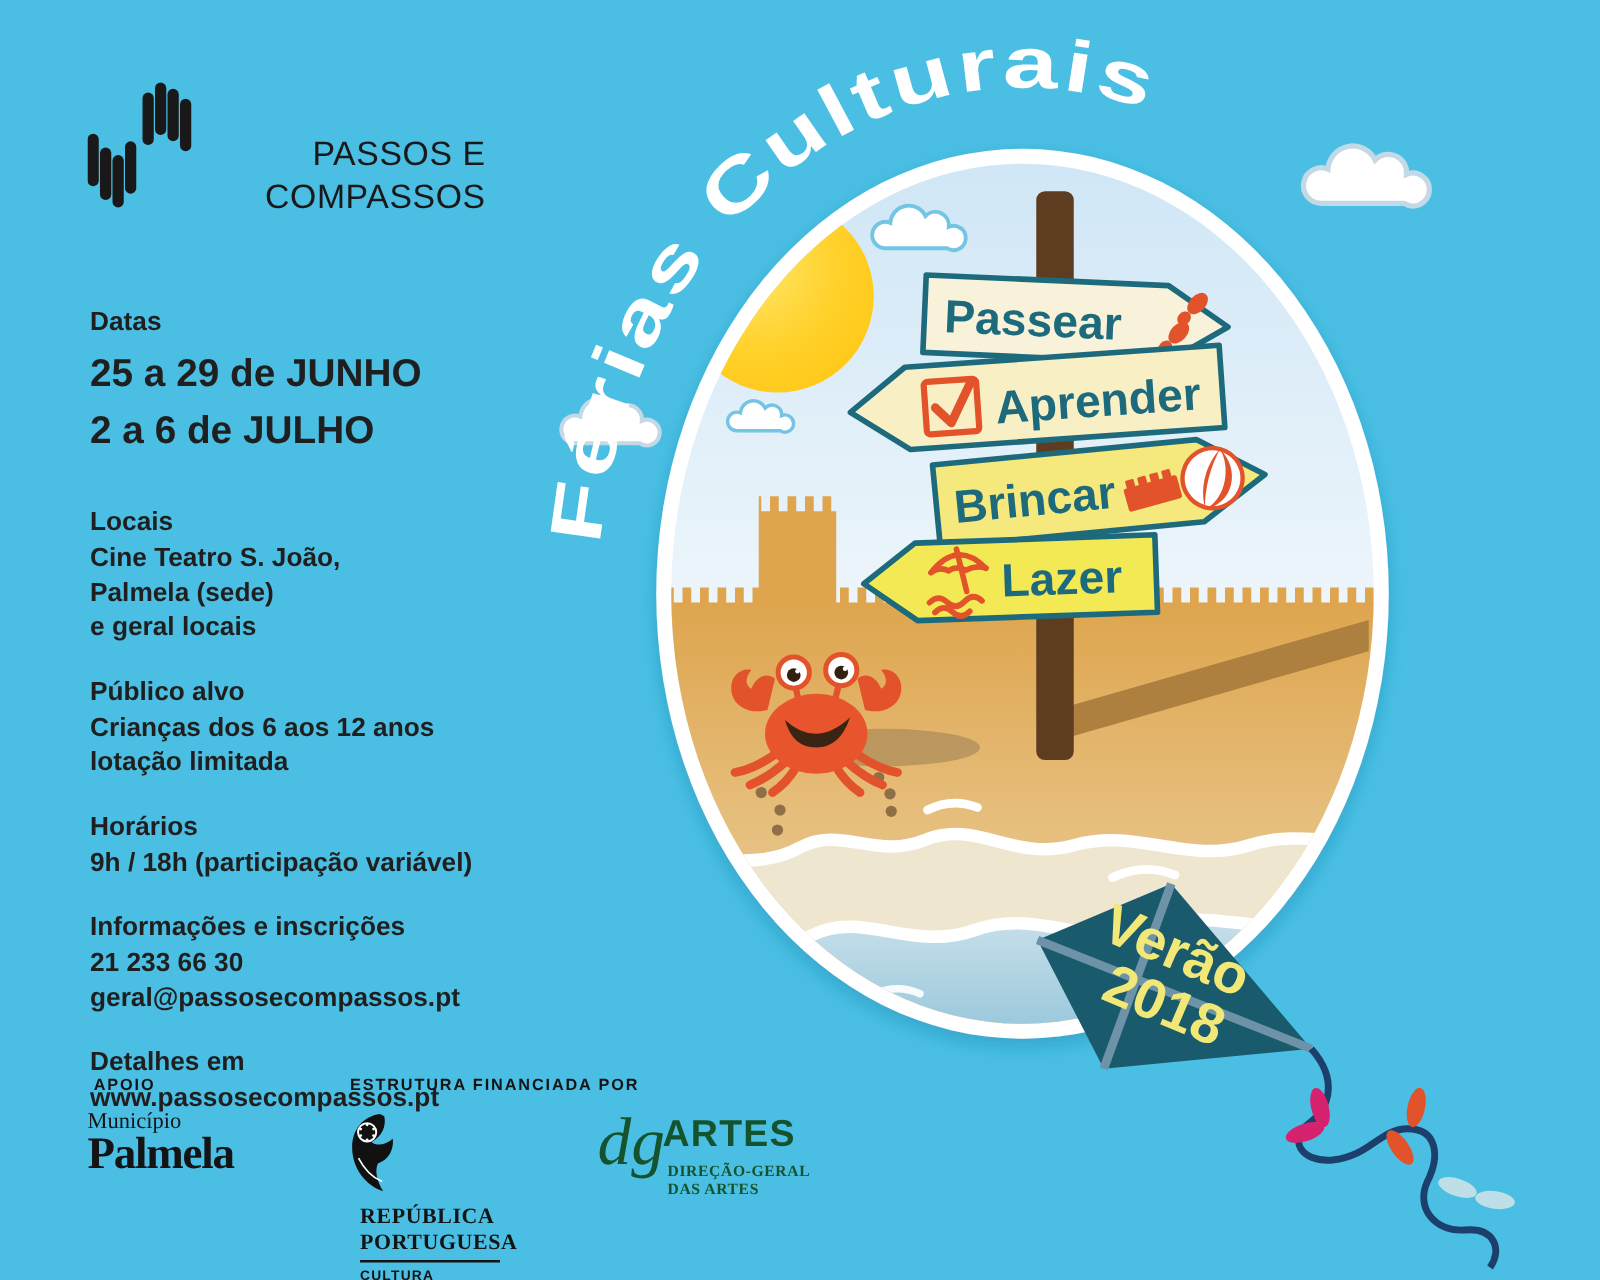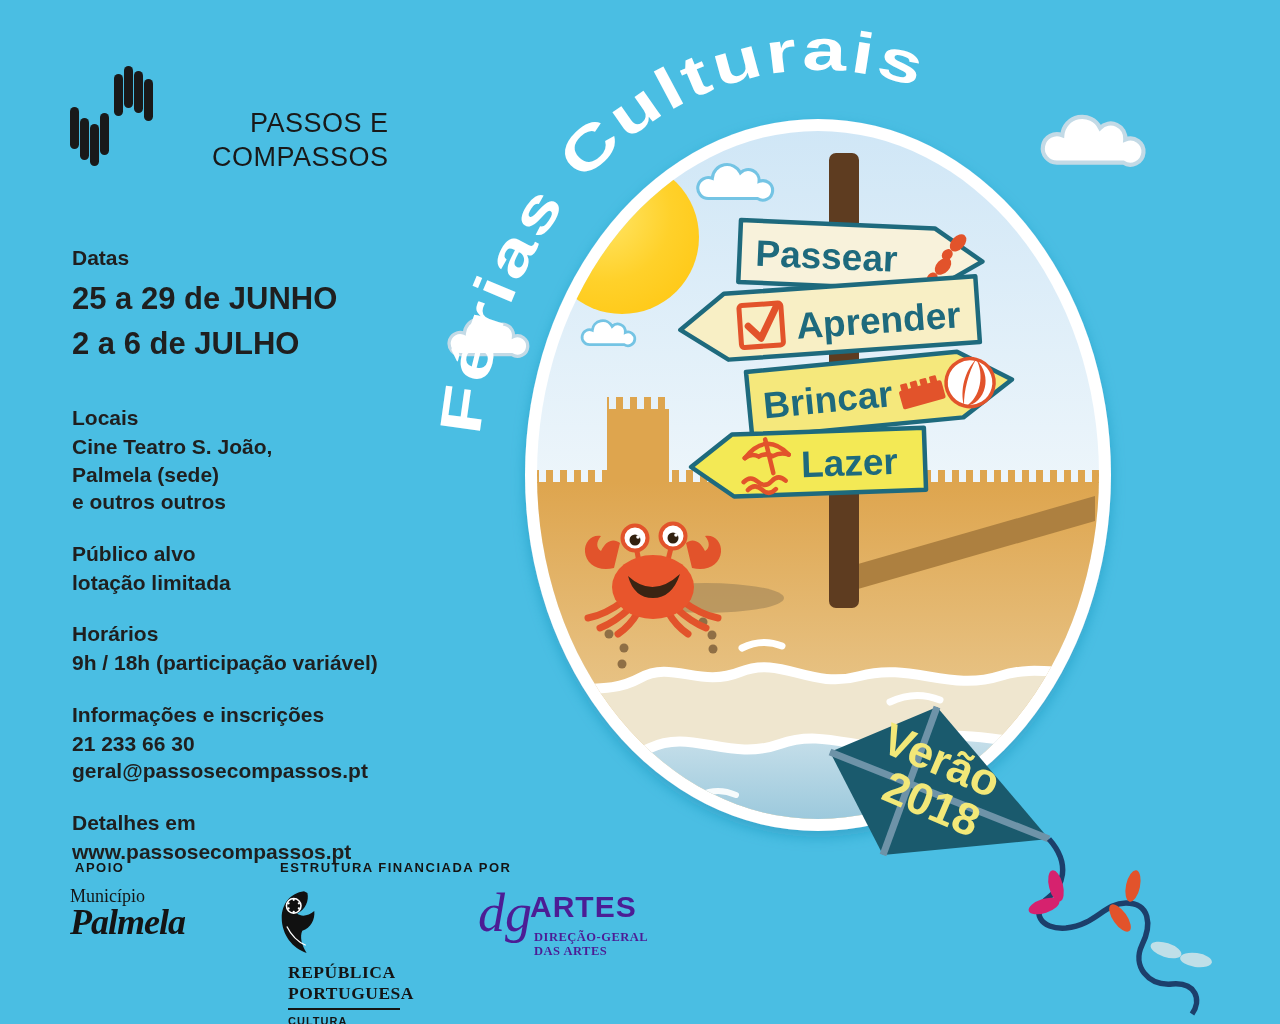--- a/index.html
+++ b/index.html
@@ -18,27 +18,27 @@
   .block{margin-top:26px;}
   .line{font-size:21px;font-weight:600;line-height:27.5px;}
   .mt6{margin-top:6px;}
 
   
   .footer-label{position:absolute;font-size:13px;font-weight:800;letter-spacing:1.5px;color:#141414;}
   .apoio-label{left:75px;top:860px;}
   .fin-label{left:280px;top:860px;}
   .palmela{position:absolute;left:70px;top:886px;width:150px;color:#141414;font-family:"Liberation Serif","DejaVu Serif",serif;}
   .municipio{font-size:18px;padding-right:6px;}
-  .palmela-name{font-size:36px;font-weight:700;font-style:italic;margin-top:-6px;letter-spacing:-1px;}
+  .palmela-name{font-size:36px;font-weight:700;margin-top:-6px;letter-spacing:-1px;}
   .republica{position:absolute;left:280px;top:890px;display:flex;color:#141414;flex-direction:column;}
   .rep-text{margin-left:8px;margin-top:6px;}
   .rep-line{font-family:"Liberation Serif","DejaVu Serif",serif;font-weight:700;font-size:17.5px;line-height:21px;letter-spacing:.5px;}
   .rep-rule{width:112px;border-top:2px solid #141414;margin:4px 0 5px 0;}
   .rep-sub{font-size:11px;font-weight:800;letter-spacing:1px;}
-  .dgartes{position:absolute;left:478px;top:888px;color:#4c1d95;}
+  .dgartes{position:absolute;left:478px;top:888px;color:#14532d;}
   .dg{font-family:"Liberation Serif","DejaVu Serif",serif;font-style:italic;font-size:54px;line-height:50px;display:inline-block;}
   .artes{display:inline-block;font-size:30px;font-weight:800;letter-spacing:1px;vertical-align:14px;margin-left:-2px;}
   .dg-sub{font-family:"Liberation Serif","DejaVu Serif",serif;font-size:12.5px;line-height:14px;letter-spacing:.5px;margin-left:56px;margin-top:-8px;font-weight:700;}
 </style>
 </head>
 <body>
 
 <div class="poster">
 
 <svg id="scene" width="1280" height="1024" viewBox="0 0 1280 1024">
@@ -240,25 +240,26 @@
 
 <div class="info-col">
   <div class="h">Datas</div>
   <div class="date-line mt6">25 a 29 de JUNHO</div>
   <div class="date-line">2 a 6 de JULHO</div>
 
   <div class="block" style="margin-top:40px;">
     <div class="h">Locais</div>
     <div class="line">Cine Teatro S. João,</div>
     <div class="line">Palmela (sede)</div>
-    <div class="line">e outros outros</div>
+    <div class="line">e geral locais</div>
   </div>
 
   <div class="block">
     <div class="h">Público alvo</div>
+    <div class="line">Crianças dos 6 aos 12 anos</div>
     <div class="line">lotação limitada</div>
   </div>
 
   <div class="block">
     <div class="h">Horários</div>
     <div class="line">9h / 18h (participação variável)</div>
   </div>
 
   <div class="block">
     <div class="h">Informações e inscrições</div>

